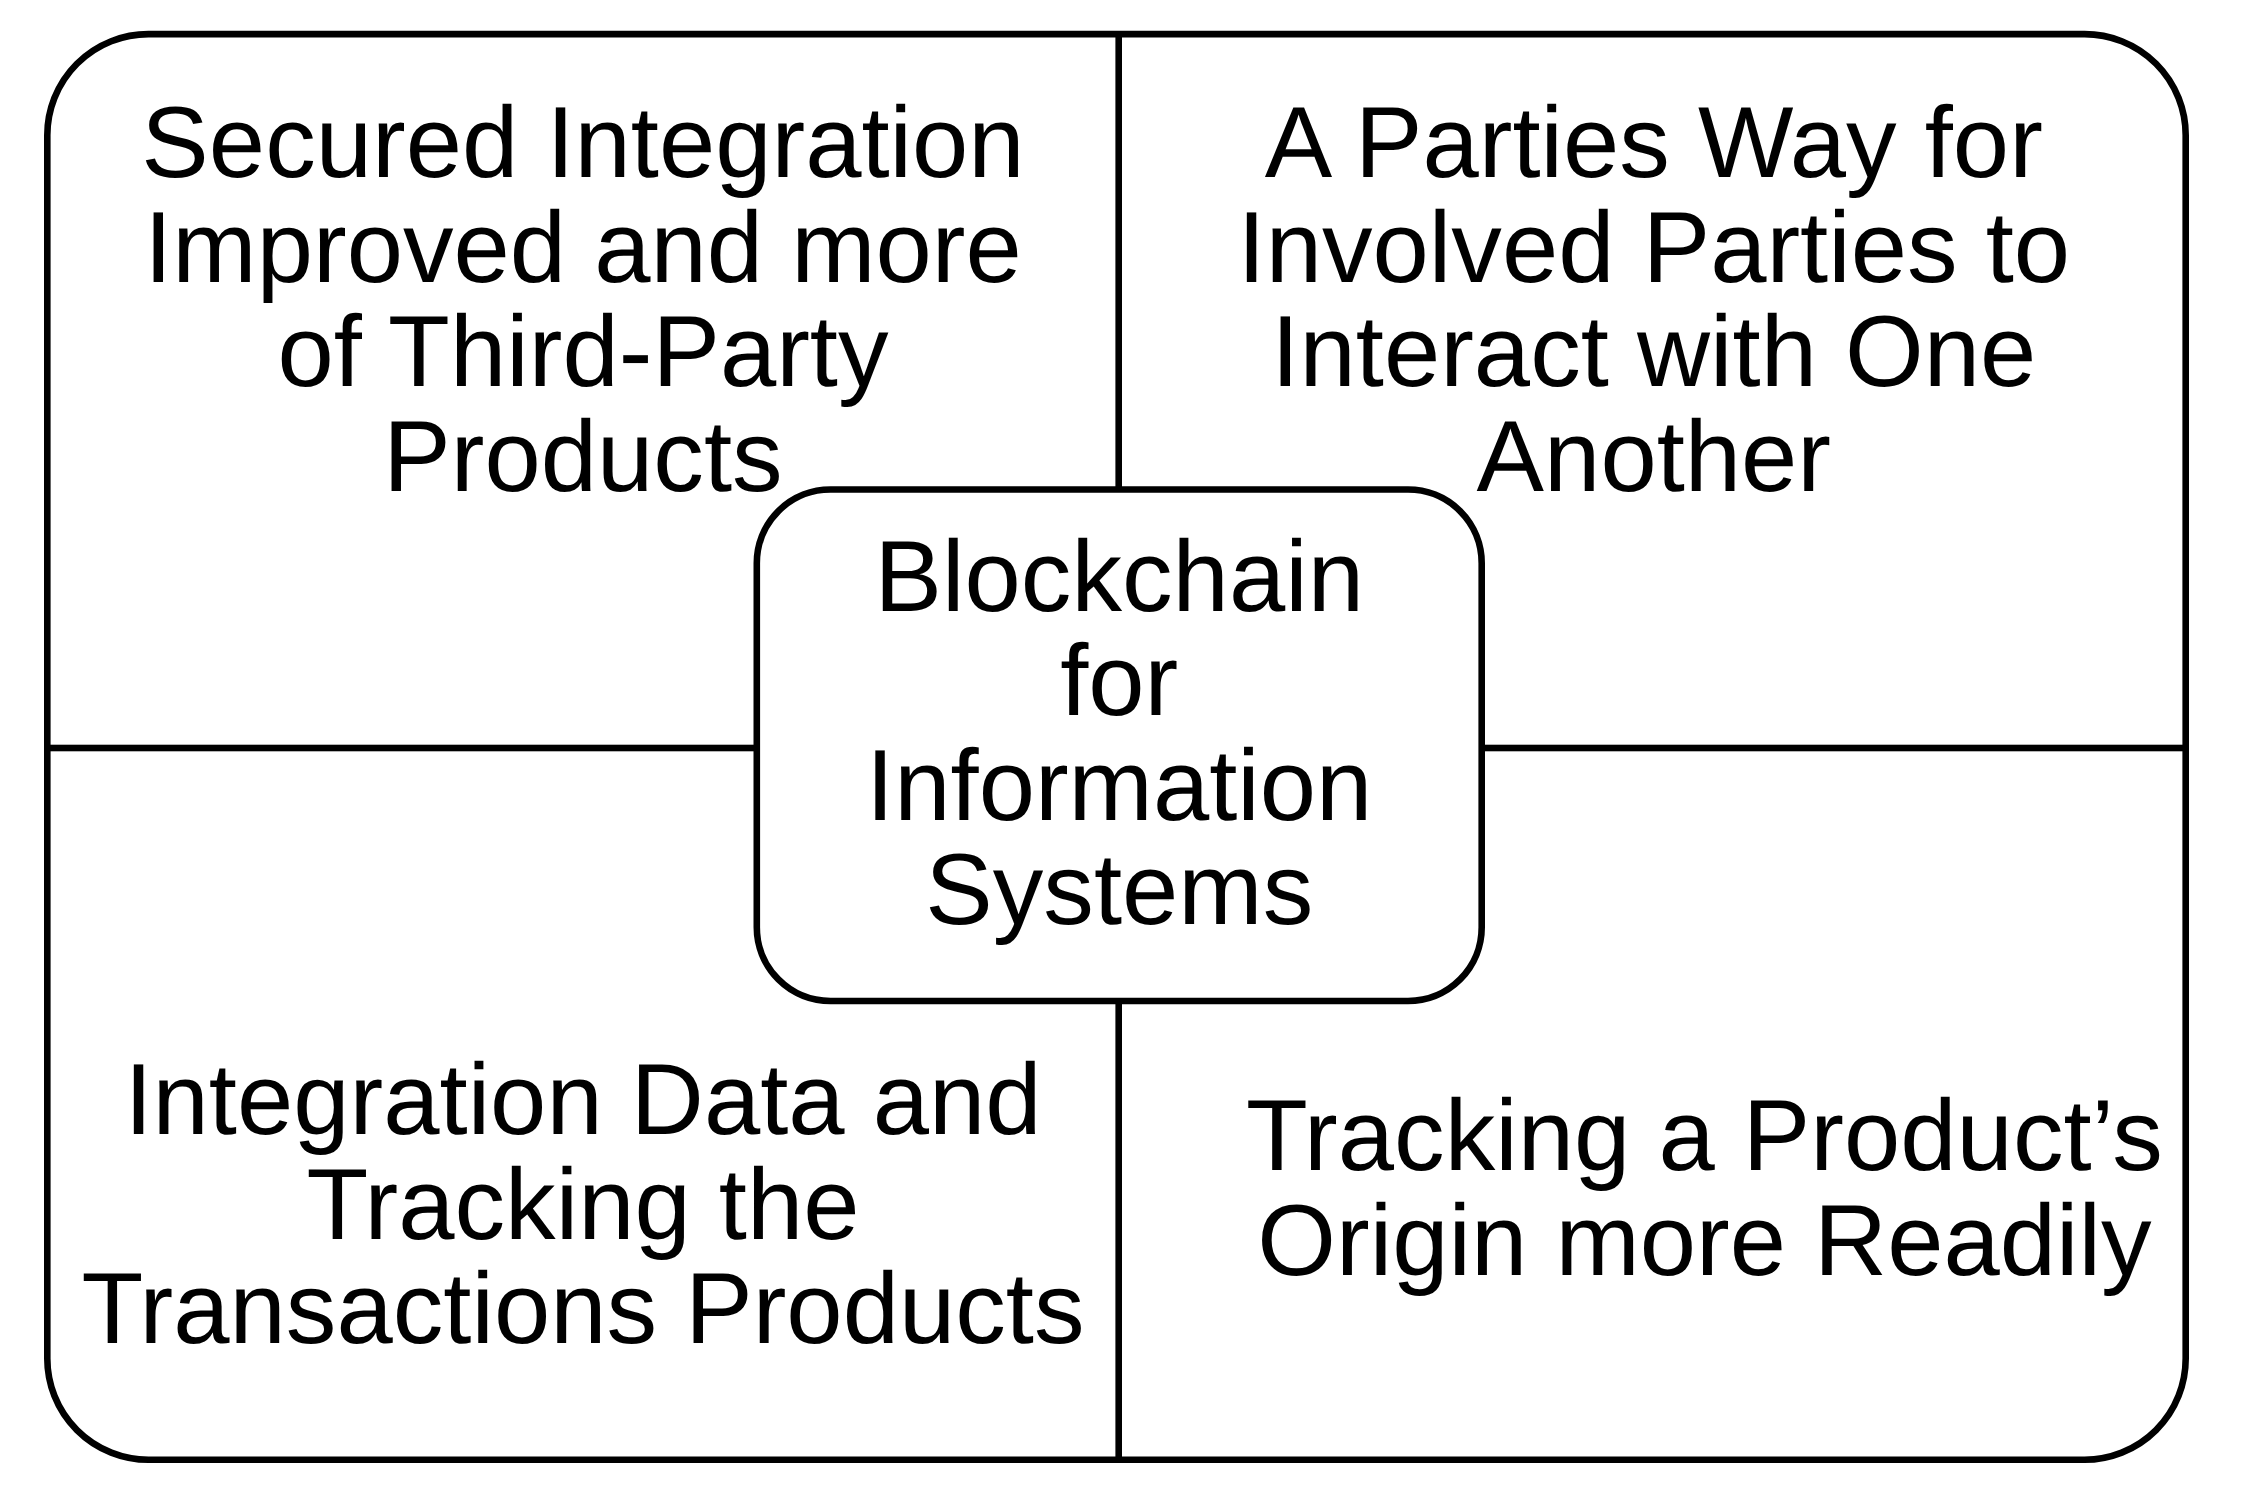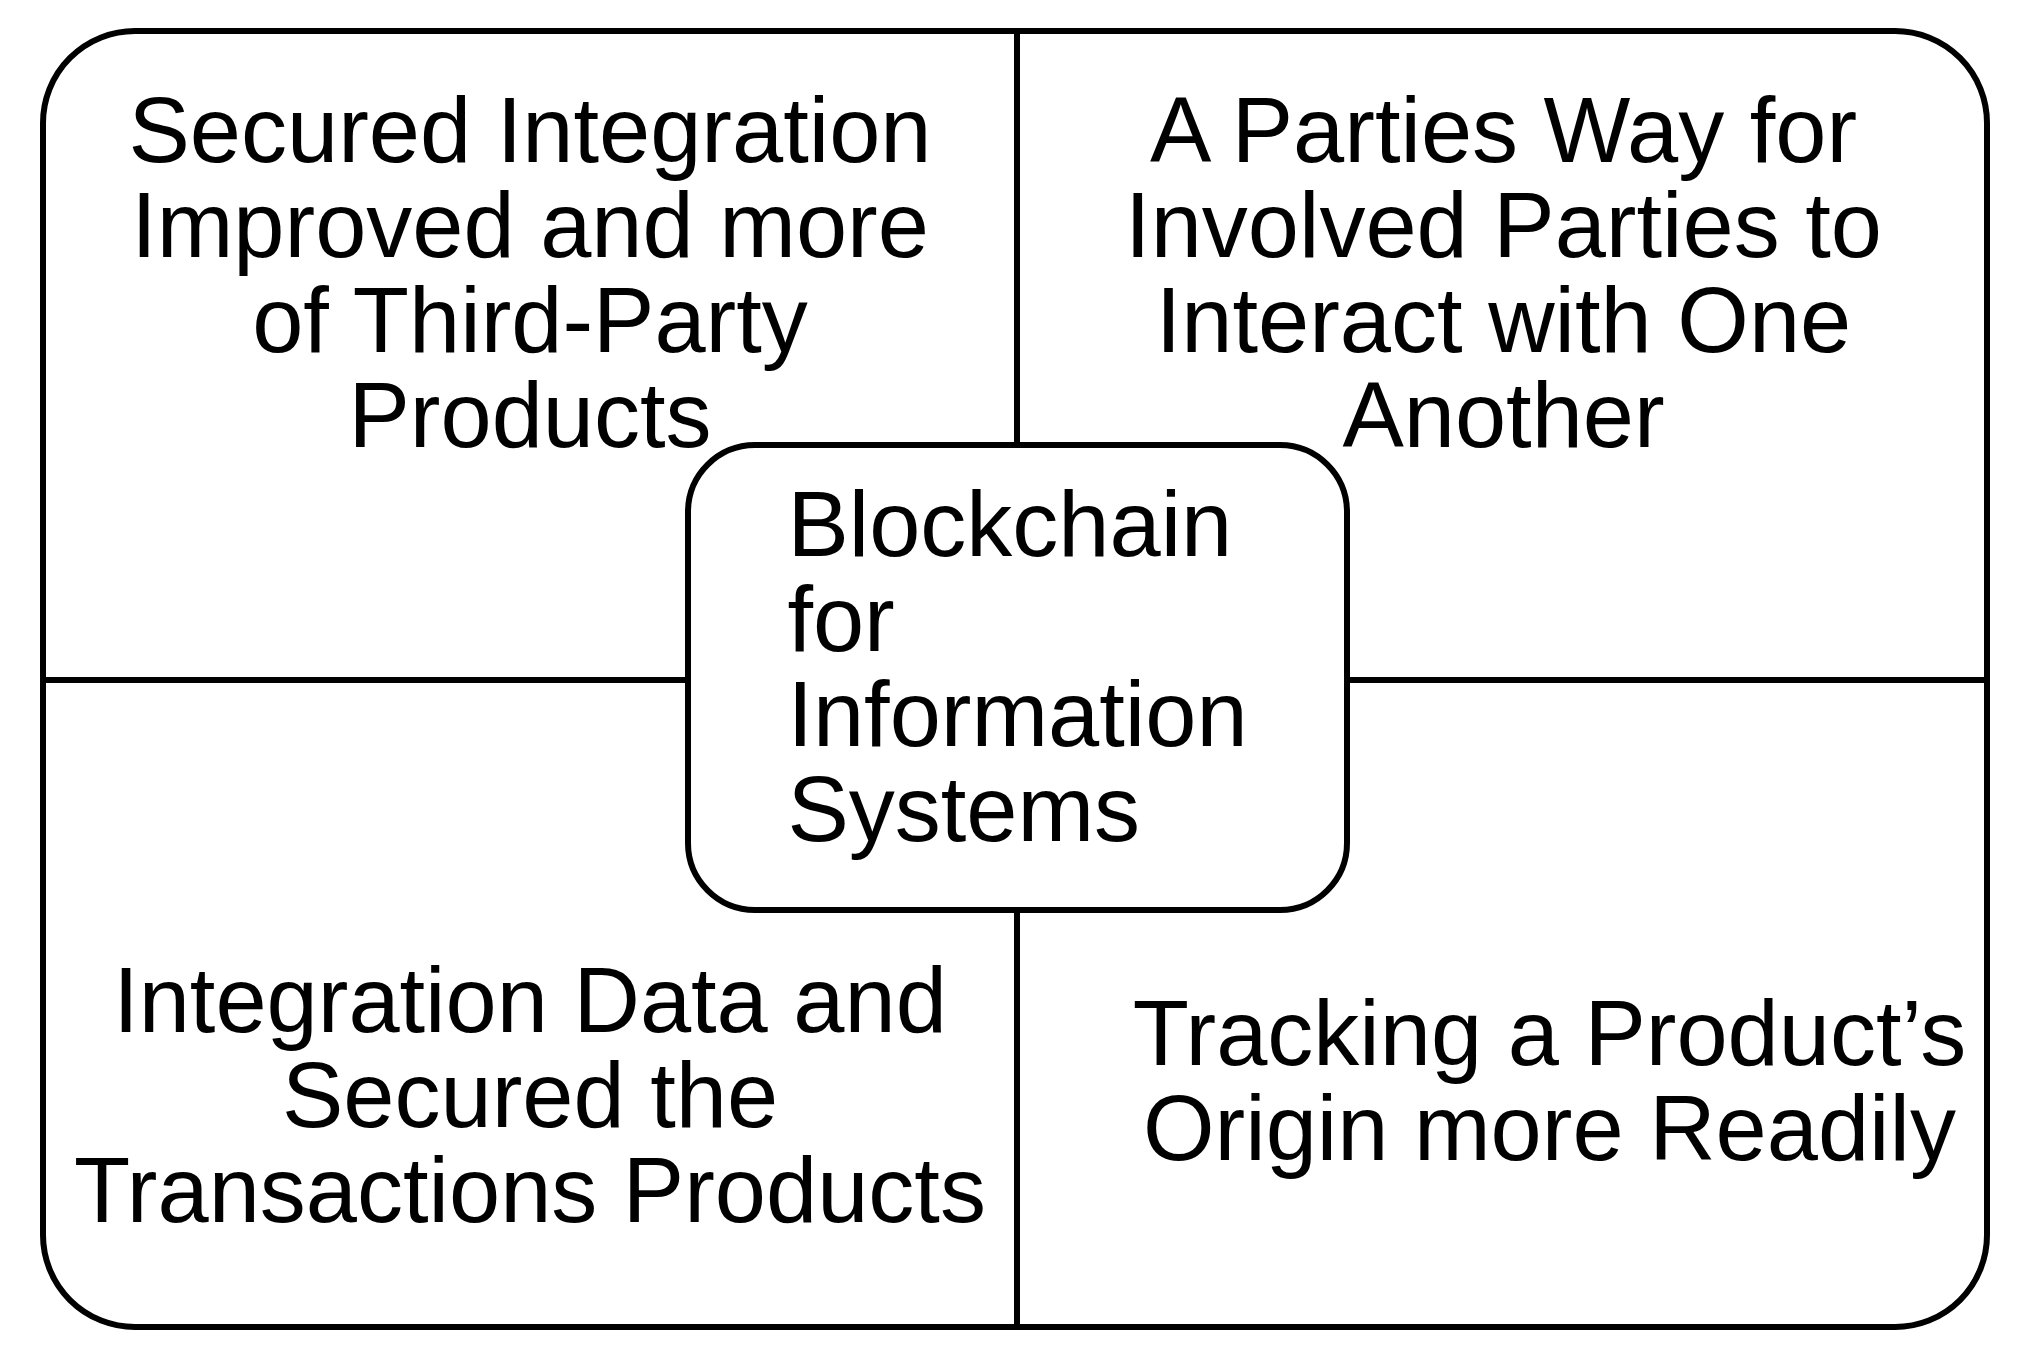--- a/index.html
+++ b/index.html
@@ -72,20 +72,21 @@
     box-sizing: border-box;
     border: 6px solid #000000;
     border-radius: 70px;
     background: #ffffff;
     z-index: 3;
     display: flex;
     align-items: center;
     justify-content: center;
   }
   .center-text {
+    text-align: center;
     font-size: 92px;
     line-height: 95px;
     white-space: nowrap;
     margin-bottom: 22px;
   }
 </style>
 </head>
 <body>
 
 <div class="canvas">
@@ -103,21 +104,21 @@
 
   <div class="qtext tr">
     <div>A Parties Way for</div>
     <div>Involved Parties to</div>
     <div>Interact with One</div>
     <div>Another</div>
   </div>
 
   <div class="qtext bl">
     <div>Integration Data and</div>
-    <div>Secured the</div>
+    <div>Tracking the</div>
     <div>Transactions Products</div>
   </div>
 
   <div class="qtext br">
     <div>Tracking a Product’s</div>
     <div>Origin more Readily</div>
   </div>
 
   <div class="center-box">
     <div class="center-text">

